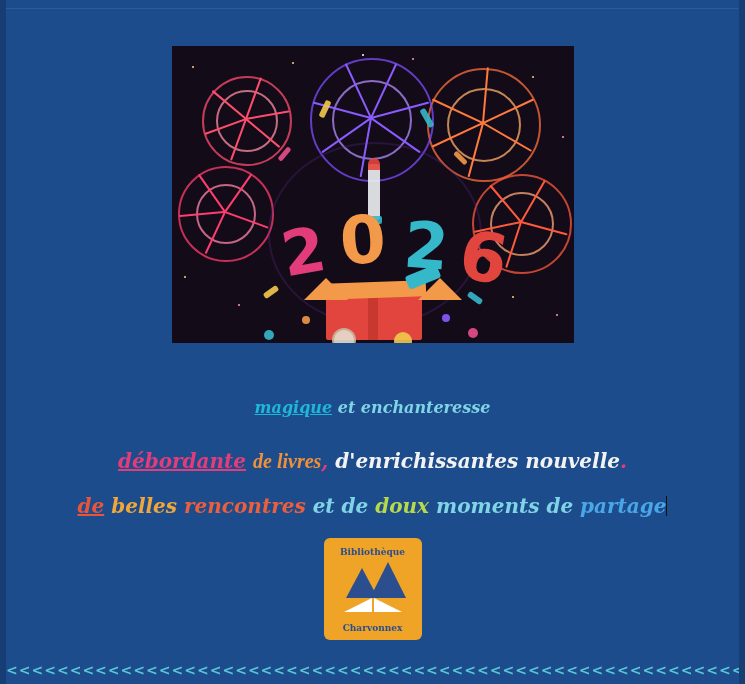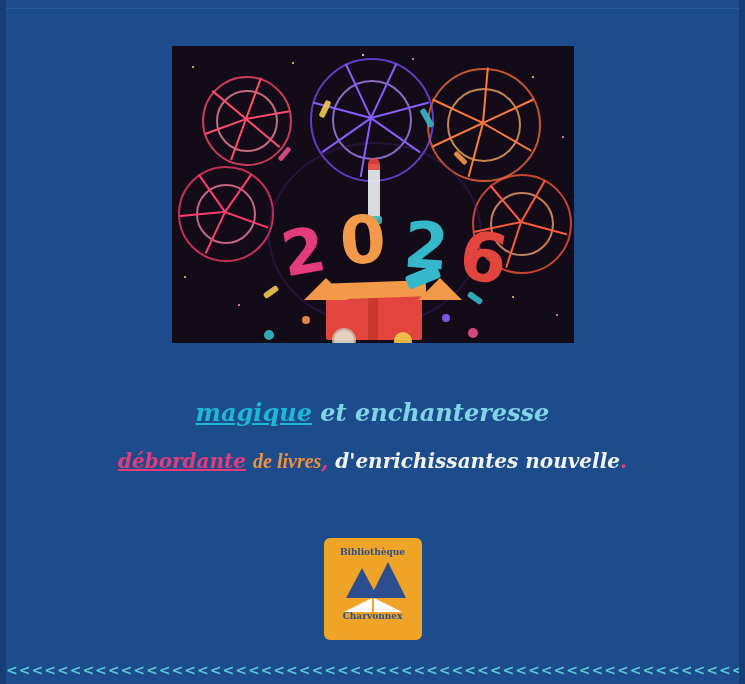--- a/index.html
+++ b/index.html
@@ -95,21 +95,21 @@
     white-space: nowrap;
   }
   .line1 {
     top: 356px;
     font-size: 19px;
     color: #1d1d1d;
     letter-spacing: 0.4px;
   }
   .line2 {
     top: 398px;
-    font-size: 24px;
+    font-size: 16px;
     font-weight: bold;
   }
   .line3 {
     top: 449px;
     font-size: 20px;
     font-weight: bold;
   }
   .line4 {
     top: 494px;
     font-size: 20px;
@@ -190,21 +190,21 @@
     left: 0;
     width: 100%;
     text-align: center;
     font-family: "DejaVu Serif", serif;
     font-weight: bold;
     font-size: 9px;
     color: #2b4f8e;
   }
   .logo-bottom-text {
     position: absolute;
-    bottom: 19px;
+    bottom: 7px;
     left: 0;
     width: 100%;
     text-align: center;
     font-family: "DejaVu Serif", serif;
     font-weight: bold;
     font-size: 9px;
     color: #2b4f8e;
   }
   .logo-mountain {
     position: absolute;
@@ -343,20 +343,29 @@
     <span class="w-magique">magique</span>
     <span class="w-enchanteresse">et enchanteresse</span>
   </div>
 
   <div class="msg line3">
     <span class="w-debordante">débordante</span>
     <span class="w-delivres">de livres</span><span class="w-comma">,</span>
     <span class="w-enrichissantes">d'enrichissantes nouvelle</span><span class="w-debordante" style="text-decoration:none">.</span>
   </div>
 
+  <div class="msg line4">
+    <span class="w-de">de</span>
+    <span class="w-belles">belles</span>
+    <span class="w-rencontres">rencontres</span>
+    <span class="w-moments">et de</span>
+    <span class="w-doux">doux</span>
+    <span class="w-moments">moments de</span>
+    <span class="w-partage">partage</span><span class="caret"></span>
+  </div>
 
   <div class="logo-wrap">
     <div class="logo">
       <div class="logo-inner"></div>
       <div class="logo-top-text">Bibliothèque</div>
       <div class="logo-mountain" style="left:22px; top:30px; border-left:16px solid transparent; border-right:16px solid transparent; border-bottom:30px solid #2b4f8e;"></div>
       <div class="logo-mountain" style="left:46px; top:24px; border-left:18px solid transparent; border-right:18px solid transparent; border-bottom:36px solid #2b4f8e;"></div>
       <div class="logo-book-l" style="left:20px; top:60px; border-top:14px solid transparent; border-bottom:0 solid transparent; border-right:28px solid #ffffff;"></div>
       <div class="logo-book-r" style="left:50px; top:60px; border-top:14px solid transparent; border-bottom:0 solid transparent; border-left:28px solid #ffffff;"></div>
       <div class="logo-bottom-text">Charvonnex</div>

